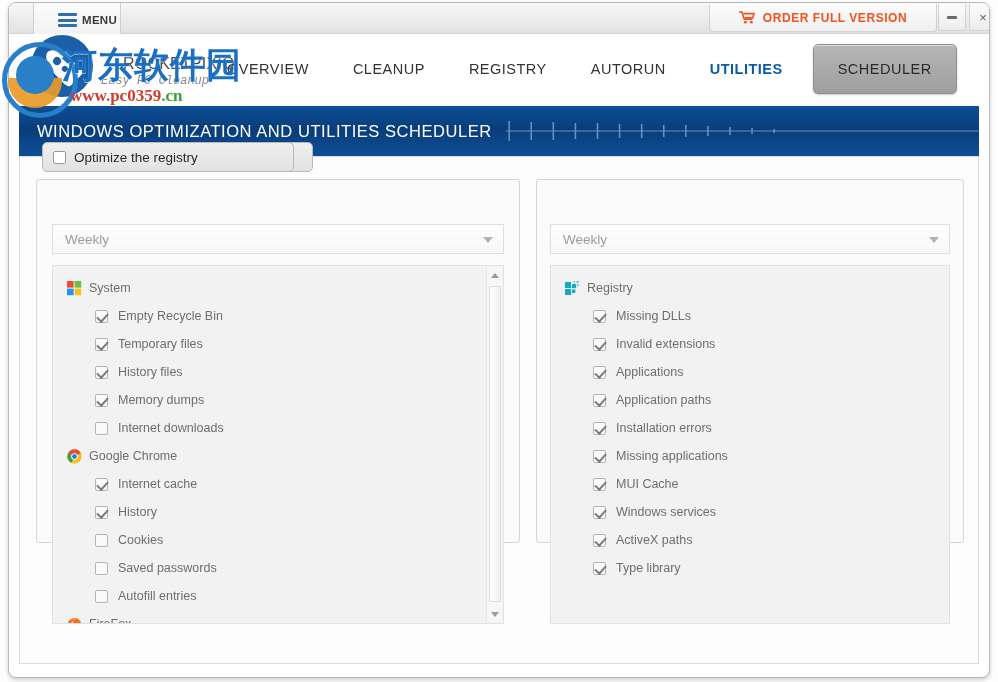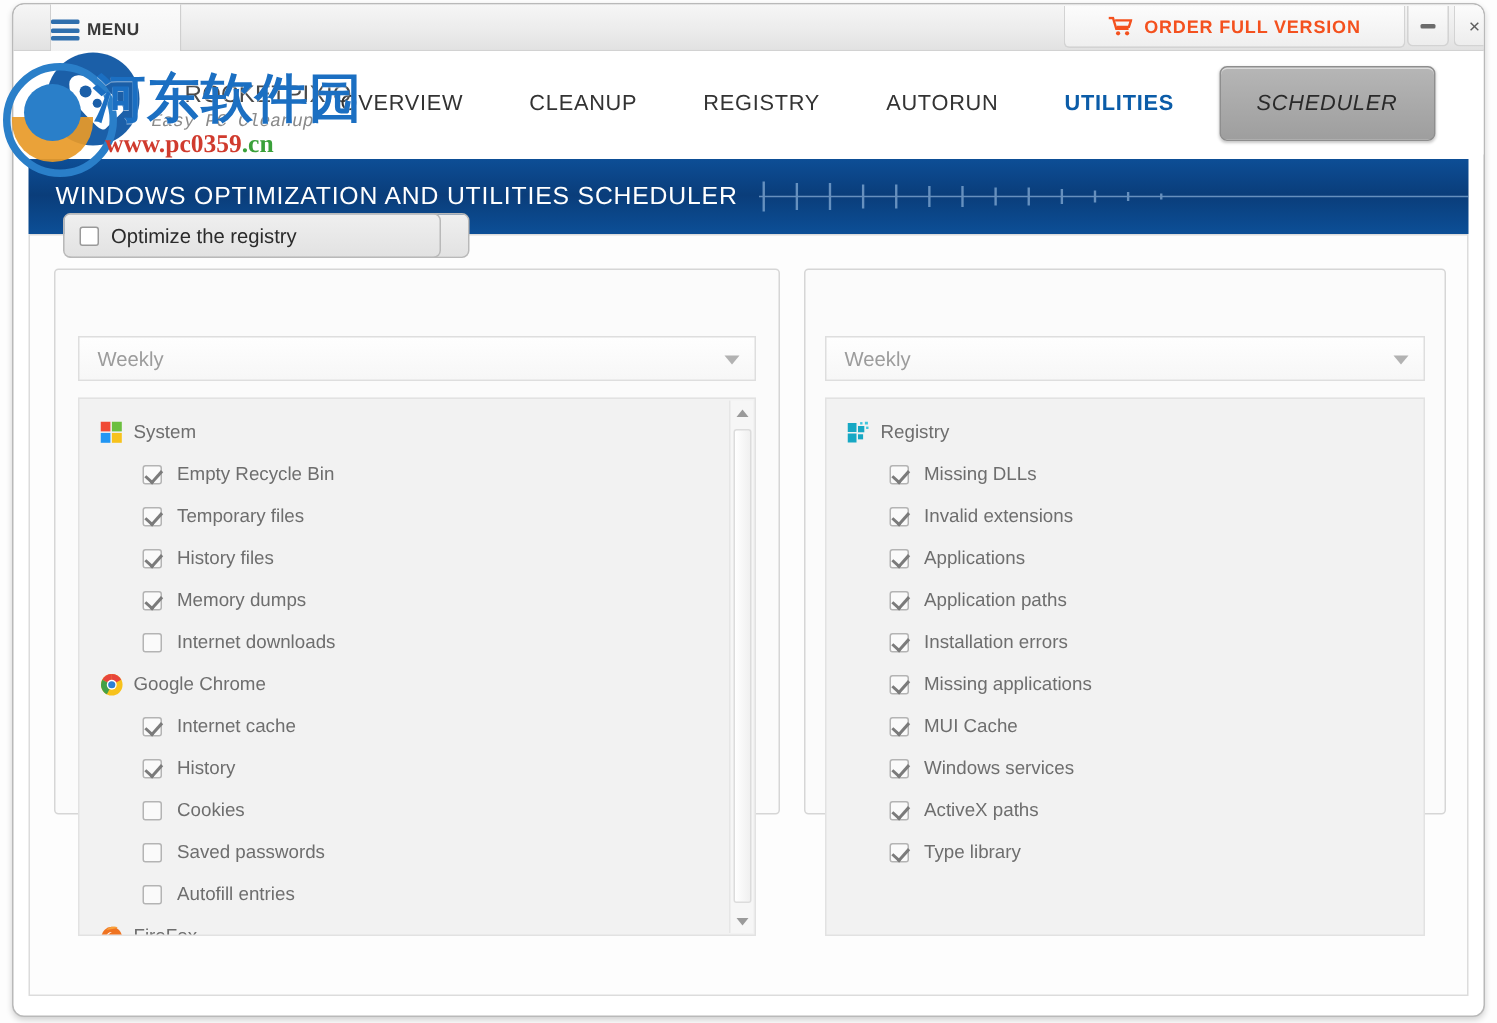--- a/index.html
+++ b/index.html
@@ -29,21 +29,21 @@
     background:linear-gradient(to bottom,#f6f6f6 0%,#ececec 55%,#e2e2e2 100%);
     border-bottom:1px solid #d2d2d2;
     box-sizing:border-box;
   }
   .menu-btn{
     position:absolute;left:24px;top:-1px;width:88px;height:37px;
     background:linear-gradient(to bottom,#fbfbfb,#f1f1f1);
     border:1px solid #cfcfcf;border-top:none;
     border-radius:0 0 4px 4px;
     box-sizing:border-box;
-    display:flex;align-items:center;gap:5px;padding-left:0;
+    display:flex;align-items:center;gap:5px;padding-left:24px;
     cursor:pointer;
   }
   .burger{width:19px;height:14px;display:flex;flex-direction:column;justify-content:space-between;flex:none;}
   .burger i{display:block;height:3px;background:#2f6fad;border-radius:1px;}
   .menu-label{font-size:11.5px;font-weight:bold;color:#3a3a3a;letter-spacing:.3px;}
 
   .order-btn{
     position:absolute;left:700px;top:1px;width:228px;height:28px;
     background:linear-gradient(to bottom,#fcfcfc,#efefef);
     border:1px solid #d3d3d3;border-top:none;
@@ -109,21 +109,20 @@
     padding:0 22px;cursor:pointer;white-space:nowrap;
   }
   .tab.active{color:#0b5ca8;font-weight:bold;}
   .tab.boxed{
     background:linear-gradient(to bottom,#b6b6b6,#9e9e9e);
     border:1px solid #8e8e8e;border-radius:5px;
     color:#2a2a2a;font-weight:normal;
     height:48px;display:flex;align-items:center;
     margin-left:8px;padding:0 24px;
     box-shadow:0 1px 2px rgba(0,0,0,.22), 0 1px 0 rgba(255,255,255,.5) inset;
-    font-style:italic;
   }
 
   
   .banner{
     position:absolute;left:10px;top:103px;width:960px;height:50px;
     background:linear-gradient(to bottom,#0d4e96 0%,#0a3d7a 48%,#0c4f97 100%);
     display:flex;align-items:center;
     box-sizing:border-box;padding-left:18px;
     overflow:hidden;
   }

